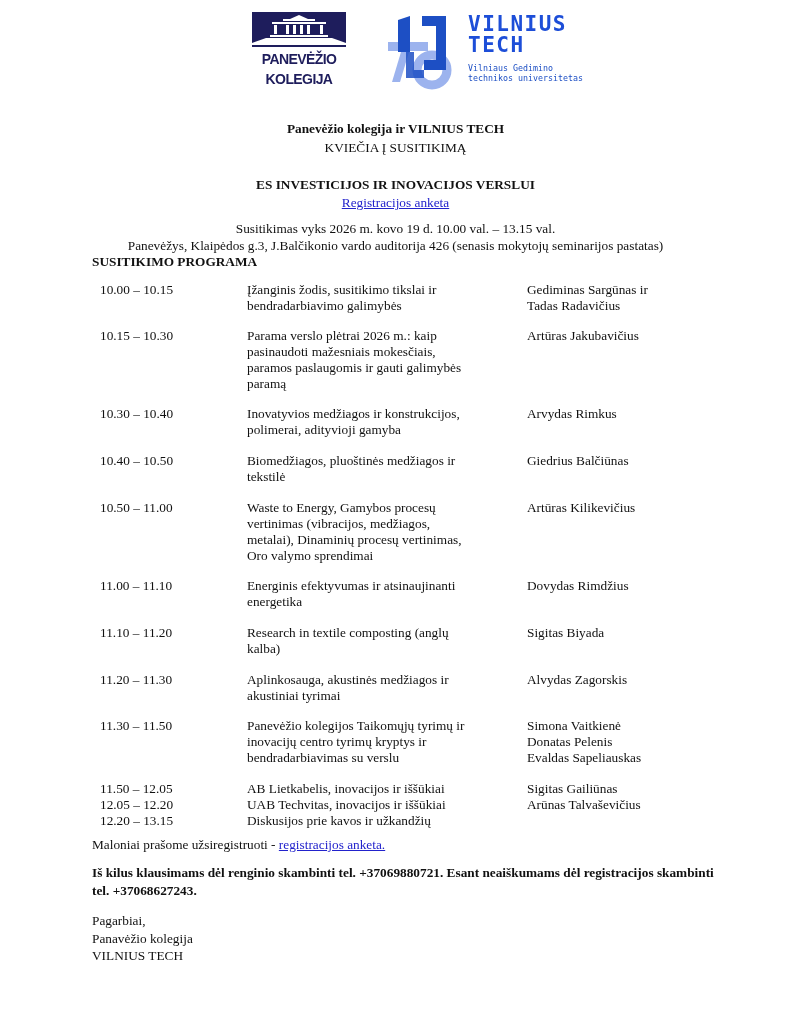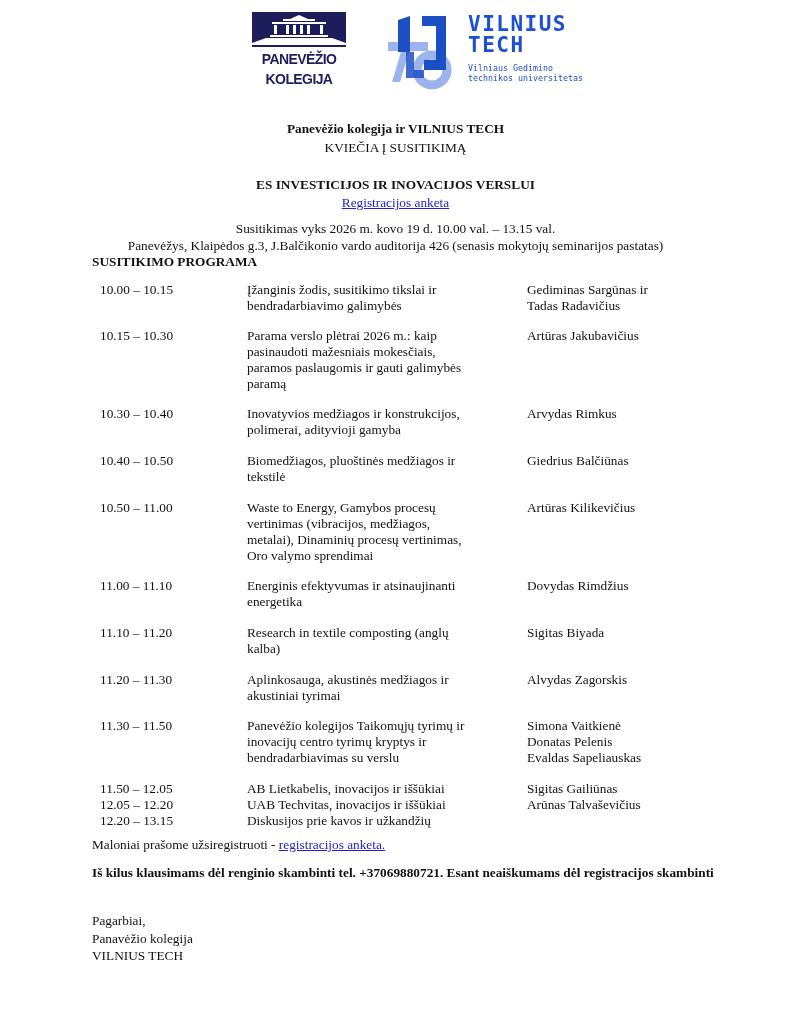--- a/index.html
+++ b/index.html
@@ -214,18 +214,19 @@
       </div>
       <div class="c-speaker"></div>
     </div>
   </div>
 
 <div class="abs" style="left:92px; top:837px; white-space:nowrap;">
   <span>Maloniai prašome užsiregistruoti - </span><a class="link" href="#">registracijos anketa.</a>
 </div>
 <div class="abs" style="left:92px; top:864px; white-space:nowrap; line-height:18px;font-weight:bold;">
   <span class="line">Iš kilus klausimams dėl renginio skambinti tel. +37069880721. Esant neaiškumams dėl registracijos skambinti</span>
+  <span class="line">tel. +37068627243.</span>
 </div>
 <div class="abs" style="left:92px; top:912px; white-space:nowrap; line-height:17.5px;">
   <span class="line">Pagarbiai,</span>
   <span class="line">Panavėžio kolegija</span>
   <span class="line">VILNIUS TECH</span>
 </div>
 
 </body></html>

